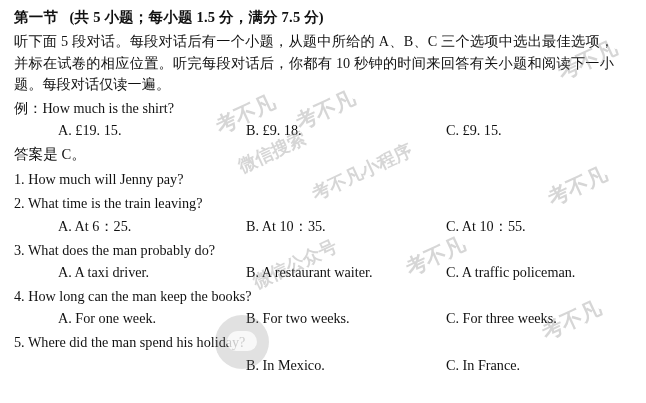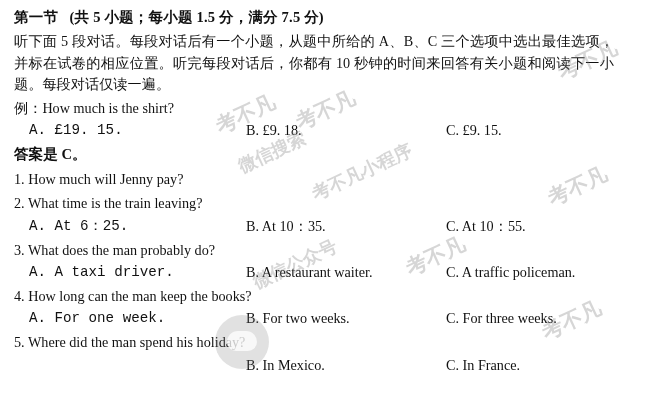--- a/index.html
+++ b/index.html
@@ -46,26 +46,26 @@
     position: relative;
     font-size: 14.2px;
     line-height: 1.5;
     height: 21px;
     margin-top: 1px;
   }
   .opt {
     position: absolute;
     white-space: nowrap;
   }
-  .opt.a { left: 15px; font-family: Liberation Mono, monospace; }
+  .opt.a { left: 44px; }
   .opt.b { left: 232px; }
   .opt.c { left: 432px; }
   .answer-line {
     font-size: 14.6px;
-    font-weight: 700;
+    font-weight: 400;
     margin: 4px 0 5px 0;
   }
   .q {
     font-size: 14.2px;
     line-height: 1.5;
     margin: 3px 0 0 0;
   }
   .q-stem { white-space: nowrap; }
 
   

